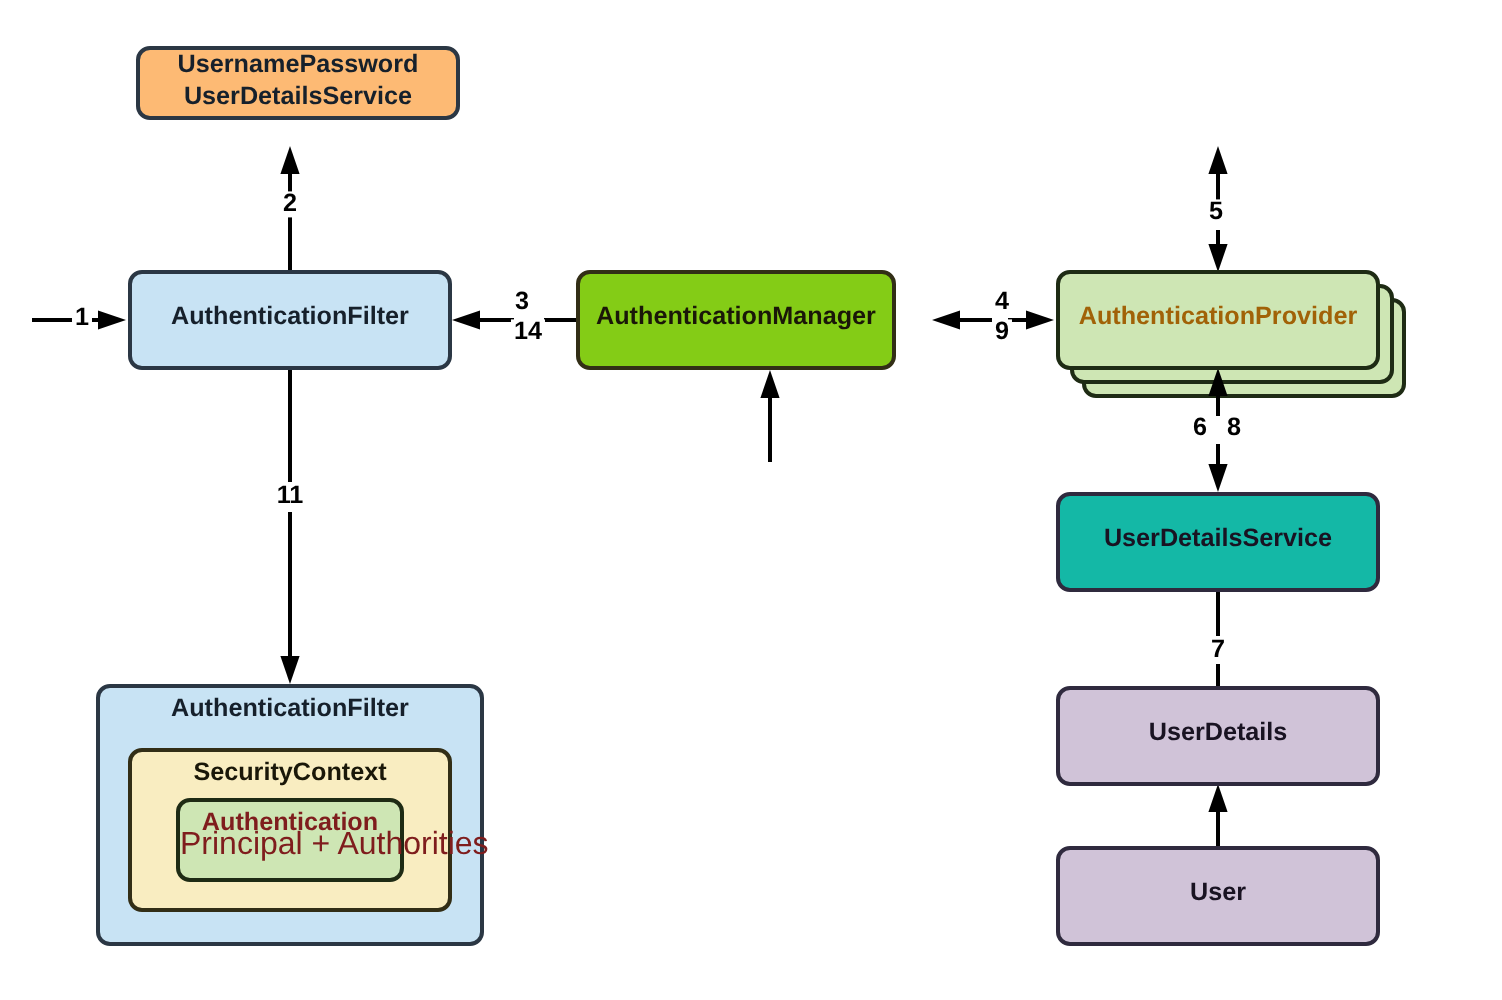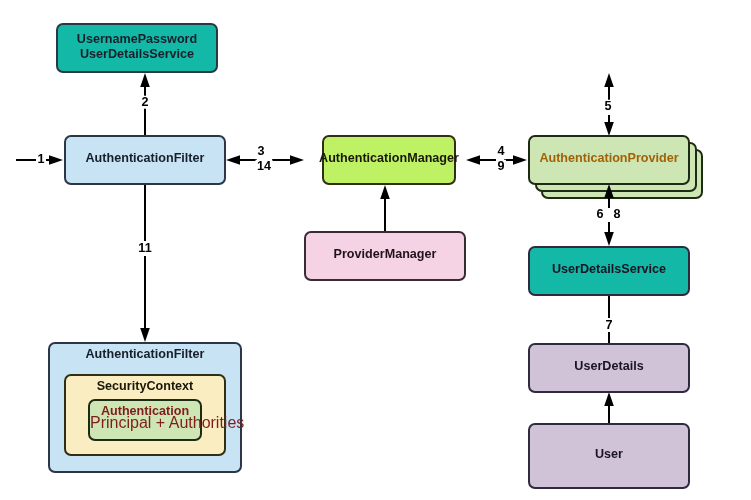--- a/index.html
+++ b/index.html
@@ -52,59 +52,54 @@
       <line class="edge" x1="609" y1="332" x2="609" y2="344"></line>
       <line class="edge" x1="145" y1="184" x2="145" y2="241"></line>
       <line class="edge" x1="145" y1="256" x2="145" y2="330"></line>
       <polygon class="head" points="145,342 140.2,328 149.8,328"></polygon>
       <line class="edge" x1="385" y1="231" x2="385" y2="197"></line>
       <polygon class="head" points="385,185 389.8,199 380.2,199"></polygon>
       <line class="edge" x1="609" y1="423" x2="609" y2="404"></line>
       <polygon class="head" points="609,392 613.8,406 604.2,406"></polygon>
   </svg>
 
-  <div class="node centered" style="left:56px;top:23px;width:162px;height:50px;background:#14b8a6;border-color:#2b3744;color:#16202b">
+  <div class="node centered" style="left:68px;top:23px;width:162px;height:37px;background:#fdba74;border-color:#2b3744;color:#16202b">
       <div>
         <div>UsernamePassword</div>
         <div>UserDetailsService</div>
       </div>
     </div>
   <div class="node centered" style="left:64px;top:135px;width:162px;height:50px;background:#c8e3f4;border-color:#2b3744;color:#16202b">
       <div>
         <div>AuthenticationFilter</div>
       </div>
     </div>
-  <div class="node centered" style="left:322px;top:135px;width:134px;height:50px;background:#bef264;border-color:#322e16;color:#1a1708">
+  <div class="node centered" style="left:288px;top:135px;width:160px;height:50px;background:#84cc16;border-color:#322e16;color:#1a1708">
       <div>
         <div>AuthenticationManager</div>
-      </div>
-    </div>
-  <div class="node centered" style="left:304px;top:231px;width:162px;height:50px;background:#f6d3e4;border-color:#3a2a33;color:#1f1319">
-      <div>
-        <div>ProviderManager</div>
       </div>
     </div>
   <div class="node shadow" style="left:541px;top:149px;width:162px;height:50px;background:#cee6b4;border-color:#1e2b14"></div>
   <div class="node shadow" style="left:534.5px;top:142px;width:162px;height:50px;background:#cee6b4;border-color:#1e2b14"></div>
   <div class="node centered" style="left:528px;top:135px;width:162px;height:50px;background:#cee6b4;border-color:#1e2b14;color:#a16207">
       <div>
         <div>AuthenticationProvider</div>
       </div>
     </div>
   <div class="node centered" style="left:528px;top:246px;width:162px;height:50px;background:#14b8a6;border-color:#2f2a3e;color:#191322">
       <div>
         <div>UserDetailsService</div>
       </div>
     </div>
   <div class="node centered" style="left:528px;top:343px;width:162px;height:50px;background:#d0c3d8;border-color:#2f2a3e;color:#191322">
       <div>
         <div>UserDetails</div>
       </div>
     </div>
-  <div class="node centered" style="left:528px;top:423px;width:162px;height:66px;background:#d0c3d8;border-color:#2f2a3e;color:#191322">
+  <div class="node centered" style="left:528px;top:423px;width:162px;height:50px;background:#d0c3d8;border-color:#2f2a3e;color:#191322">
       <div>
         <div>User</div>
       </div>
     </div>
   <div class="node" style="left:48px;top:342px;width:194px;height:131px;background:#c8e3f4;border-color:#2b3744;color:#16202b">
       <div class="lbl" style="top:2.6px">
         <div>AuthenticationFilter</div>
       </div>
     </div>
   <div class="node" style="left:64px;top:374px;width:162px;height:82px;background:#f9edc1;border-color:#322e16;color:#1a1708">

